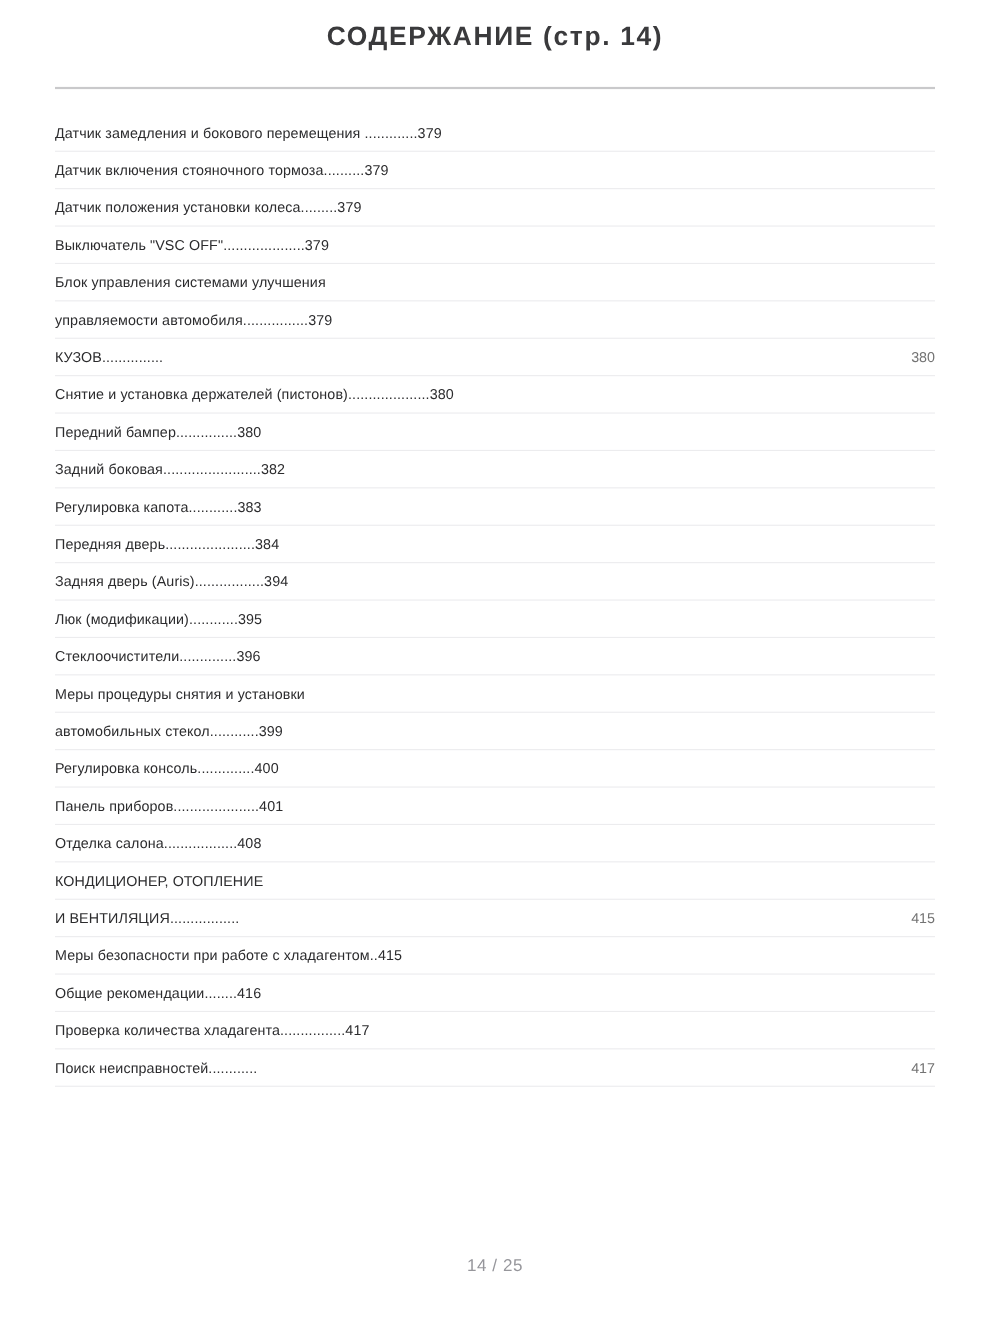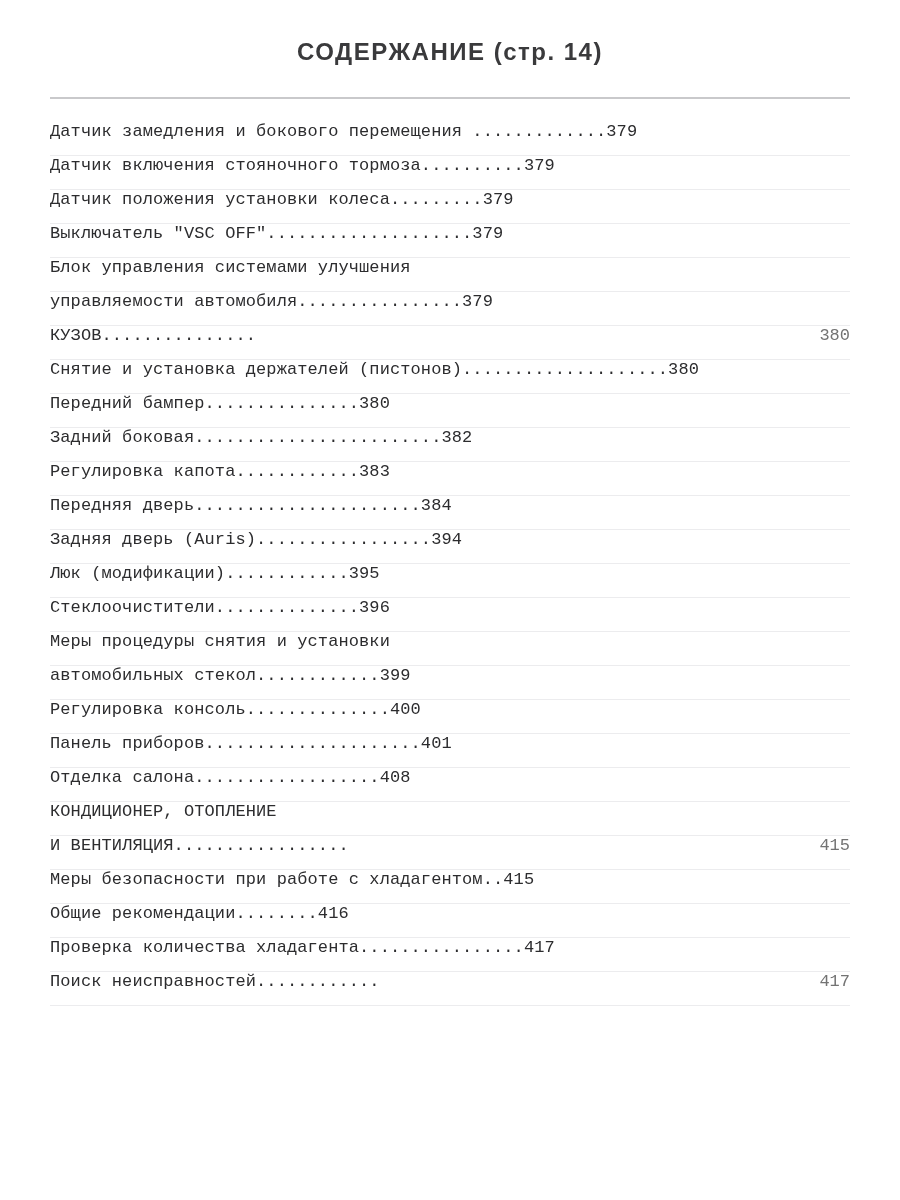--- a/index.html
+++ b/index.html
@@ -11,47 +11,46 @@
   }
   .page {
     position: relative;
     width: 900px;
     height: 1200px;
     padding: 0 50px;
     background: #ffffff;
     overflow: hidden;
   }
   .title {
-    padding-top: 38px;
+    padding-top: 20px;
     text-align: center;
     font-size: 24px;
     line-height: 28px;
     font-weight: 700;
     letter-spacing: 1.5px;
     color: #3a3a3c;
   }
   .divider {
     height: 2px;
     background: #c9c9cb;
     margin-top: 31px;
   }
   .toc {
     margin-top: 23px;
   }
   .toc-row {
     display: flex;
     justify-content: space-between;
-    align-items: flex-start;
+    align-items: center;
     height: 34px;
     border-bottom: 1px solid #ececee;
-    font-size: 17px;
+    font-size: 13px;
     color: #2c2c2e;
     white-space: nowrap;
     overflow: hidden;
-    font-family: Liberation Mono, monospace;
   }
   .toc-text {
     letter-spacing: 0.1px;
   }
   .toc-right {
     color: #737373;
     padding-left: 12px;
   }
   .footer {
     position: absolute;
@@ -196,13 +195,14 @@
   <div class="toc-row">
     <span class="toc-text">Проверка количества хладагента................417</span>
 
   </div>
 
   <div class="toc-row">
     <span class="toc-text">Поиск неисправностей............</span>
     <span class="toc-right">417</span>
   </div>
 </div>
+  <div class="footer">14 / 25</div>
 </div>
 
 </body></html>

